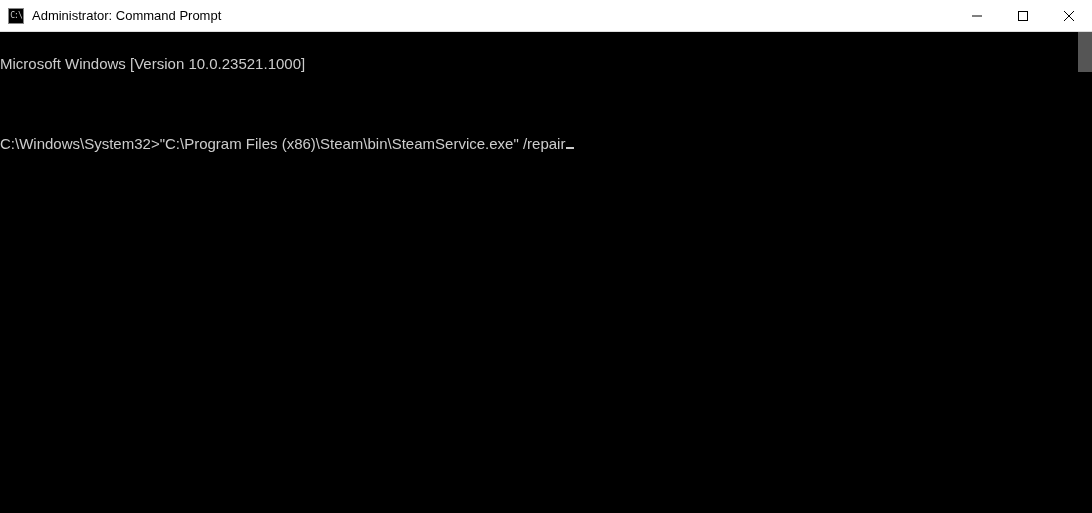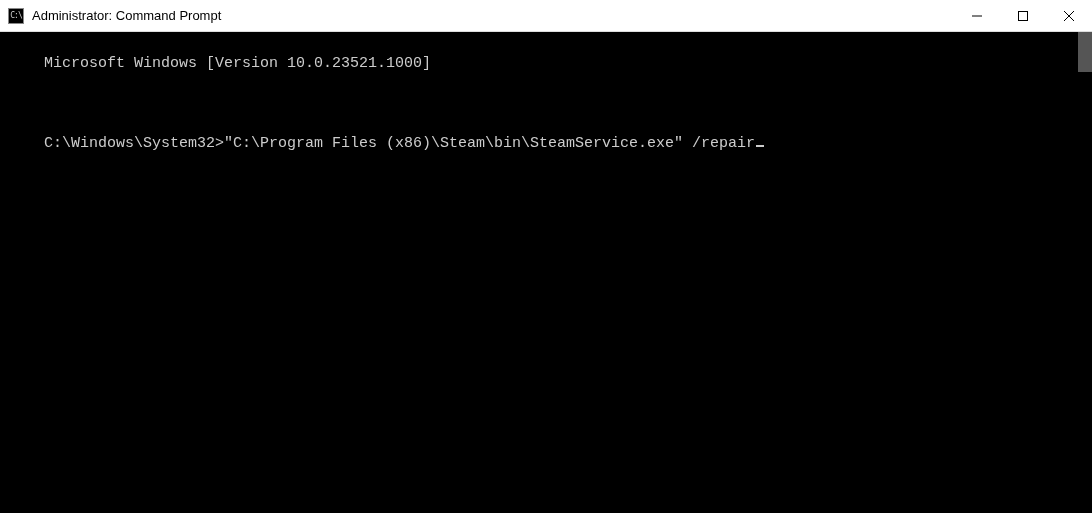--- a/index.html
+++ b/index.html
@@ -49,28 +49,27 @@
       align-items: center;
       justify-content: center;
       background: transparent;
       border: none;
       color: #000;
     }
     .win-btn svg { width: 10px; height: 10px; }
     .terminal {
       background: #000;
       color: #ccc;
-      font-family: Liberation Mono, monospace;
+      font-family: Liberation Sans, sans-serif;
       font-size: 15px;
       line-height: 20px;
       padding: 2px 0 0 0;
       height: calc(100% - 32px);
       white-space: pre;
       position: relative;
-      margin-left: 44px;
     }
     .terminal-line { display: block; }
     .cursor {
       display: inline-block;
       width: 8px;
       border-bottom: 2px solid #ccc;
       vertical-align: baseline;
       margin-left: 1px;
     }
     .scrollbar {

